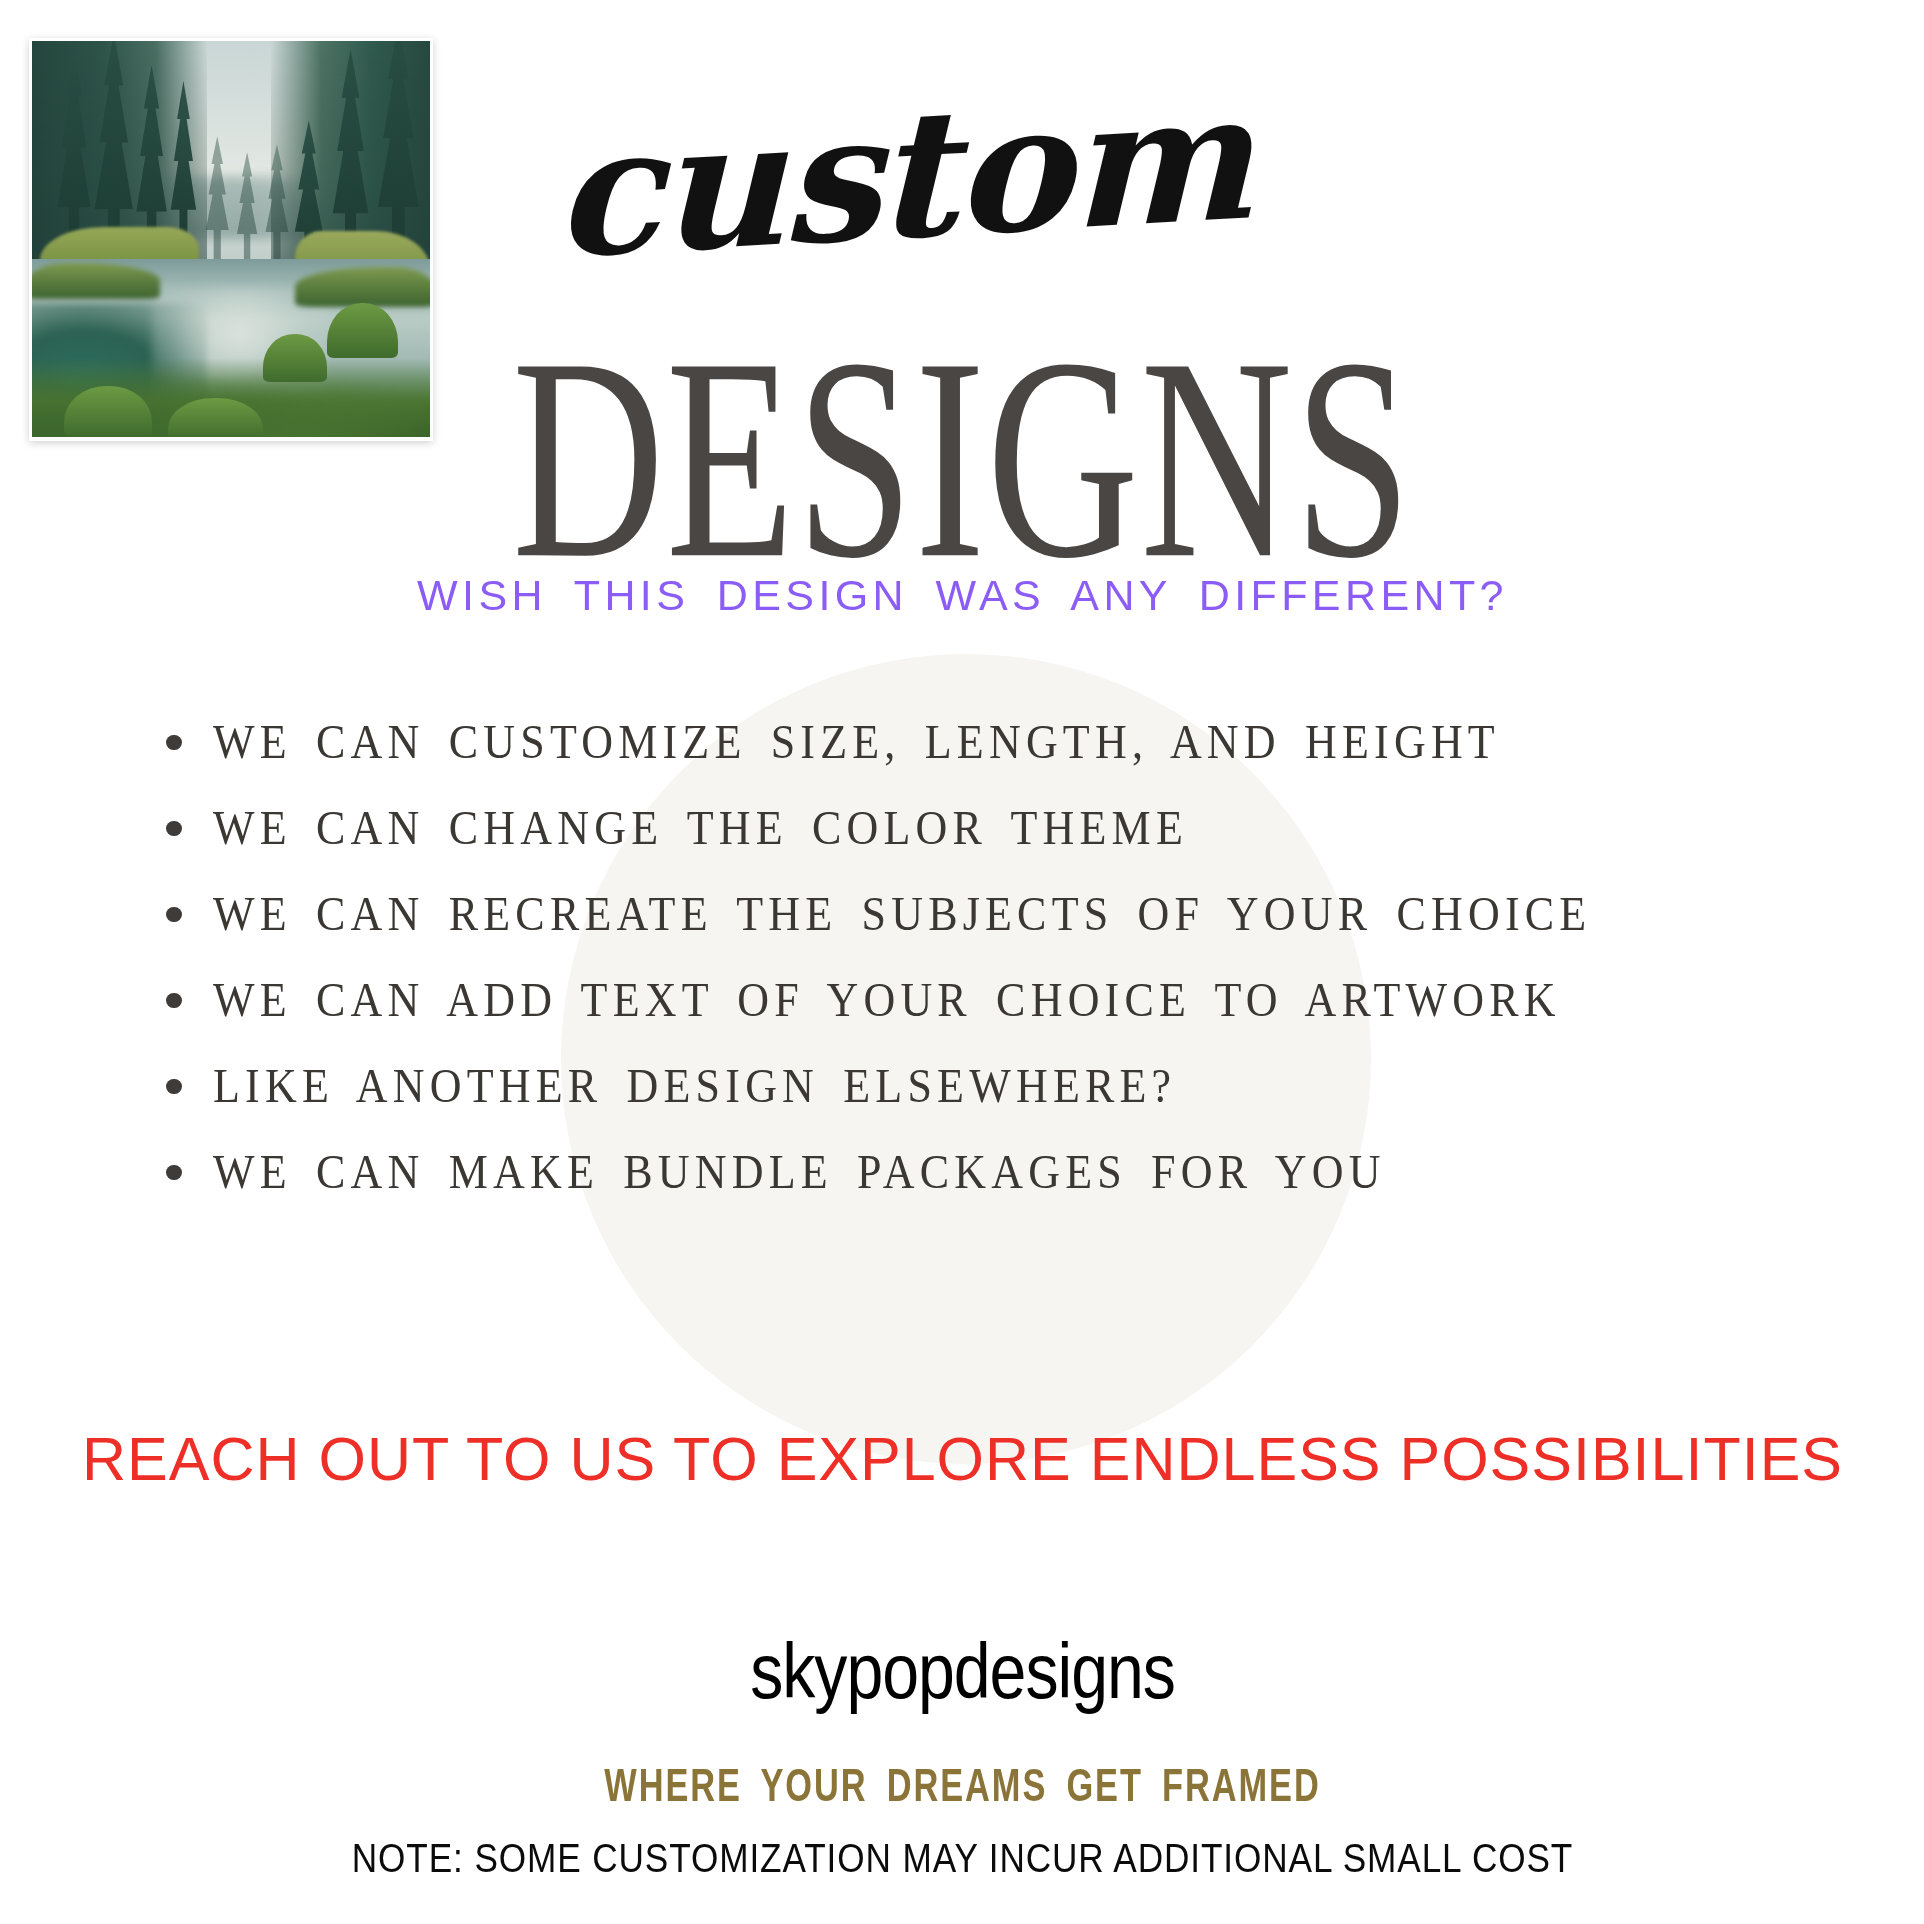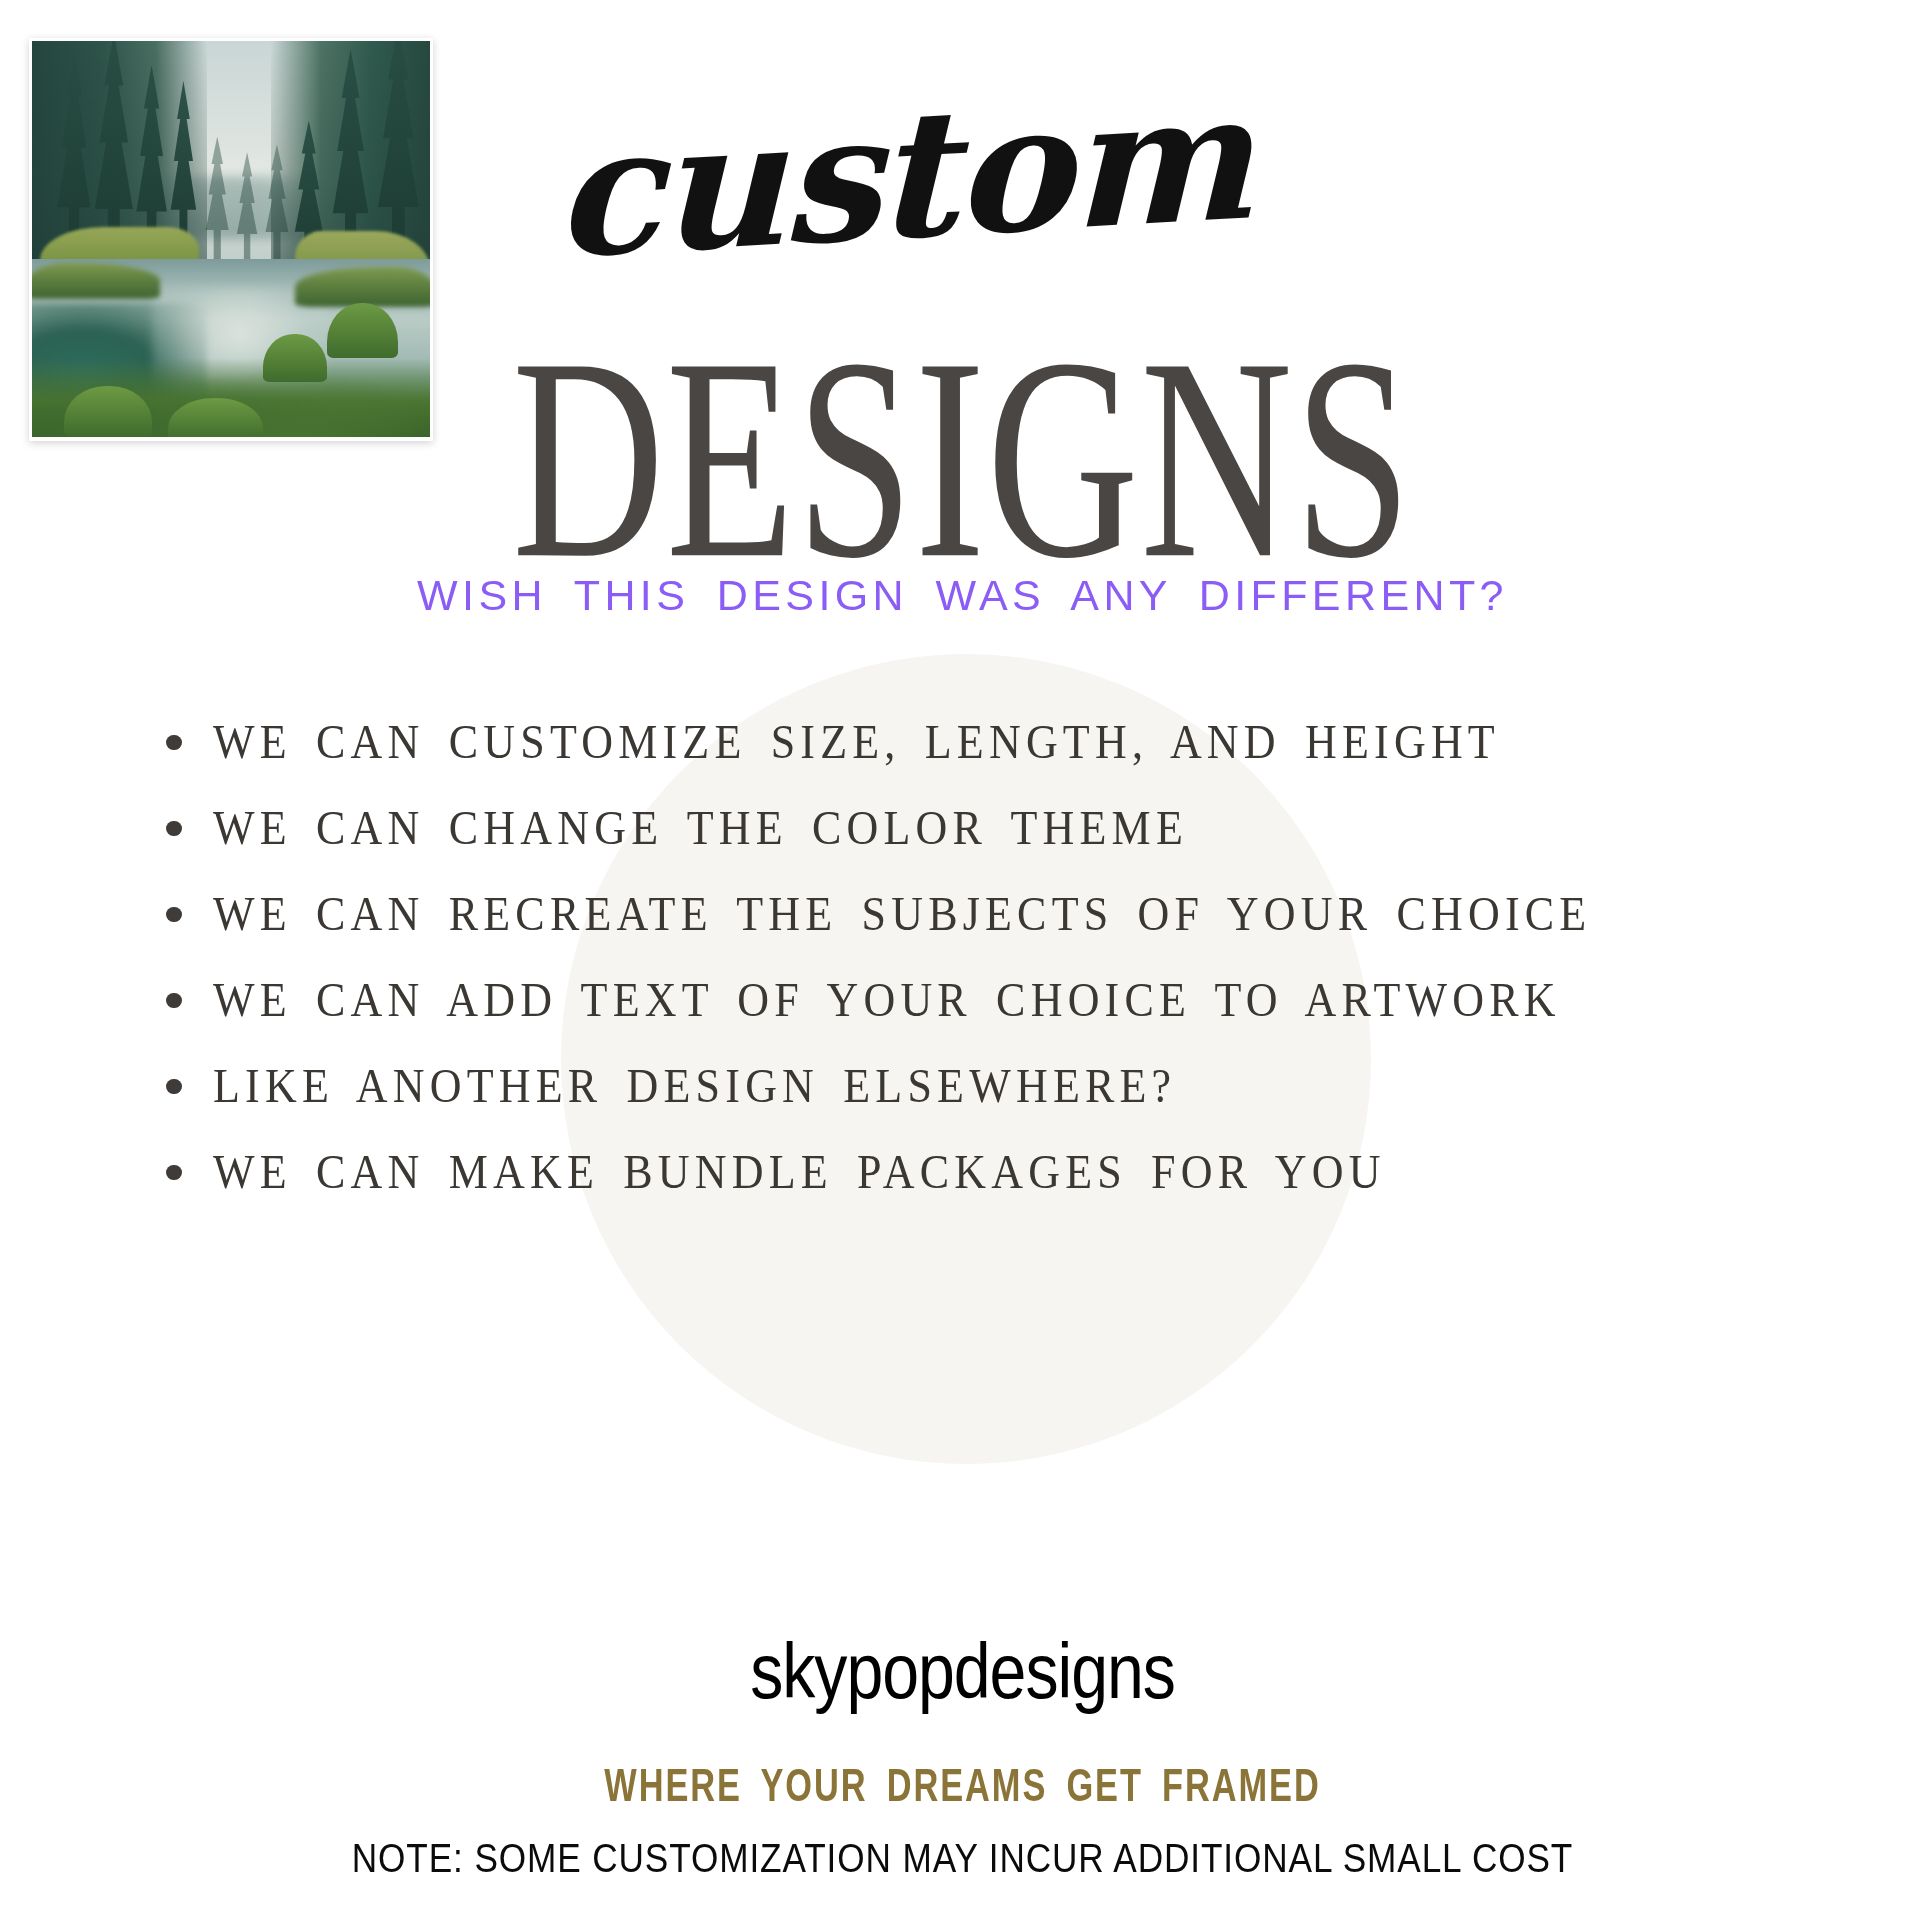--- a/index.html
+++ b/index.html
@@ -373,20 +373,21 @@
     </div>
 
     <div class="feature-row">
       <span class="feature-bullet"></span>
       <span class="feature-text">WE CAN MAKE BUNDLE PACKAGES FOR YOU</span>
     </div>
 
 
   </div>
 
+  <div id="cta">REACH OUT TO US TO EXPLORE ENDLESS POSSIBILITIES</div>
 
   <div id="brand">skypopdesigns</div>
 
   <div id="brand-tagline">WHERE YOUR DREAMS GET FRAMED</div>
 
   <div id="note">NOTE: SOME CUSTOMIZATION MAY INCUR ADDITIONAL SMALL COST</div>
 
 </div>
 
 

